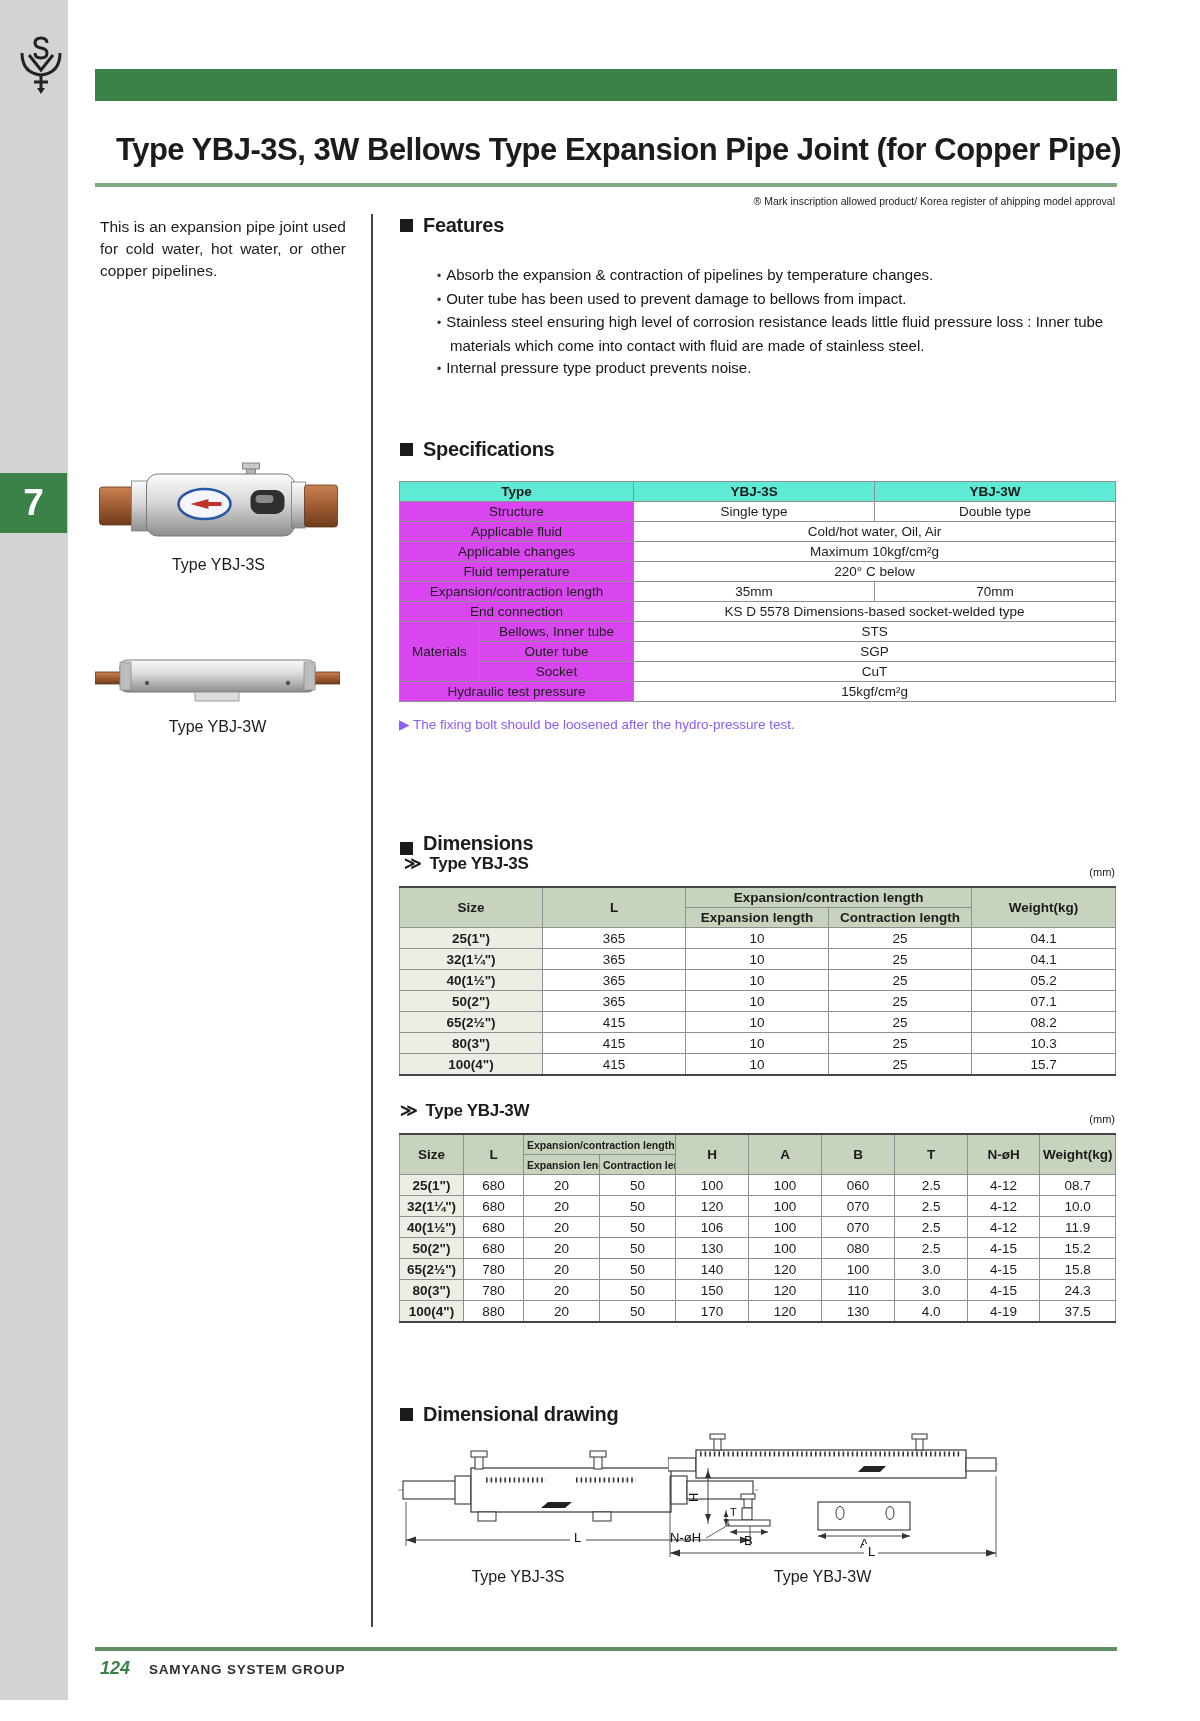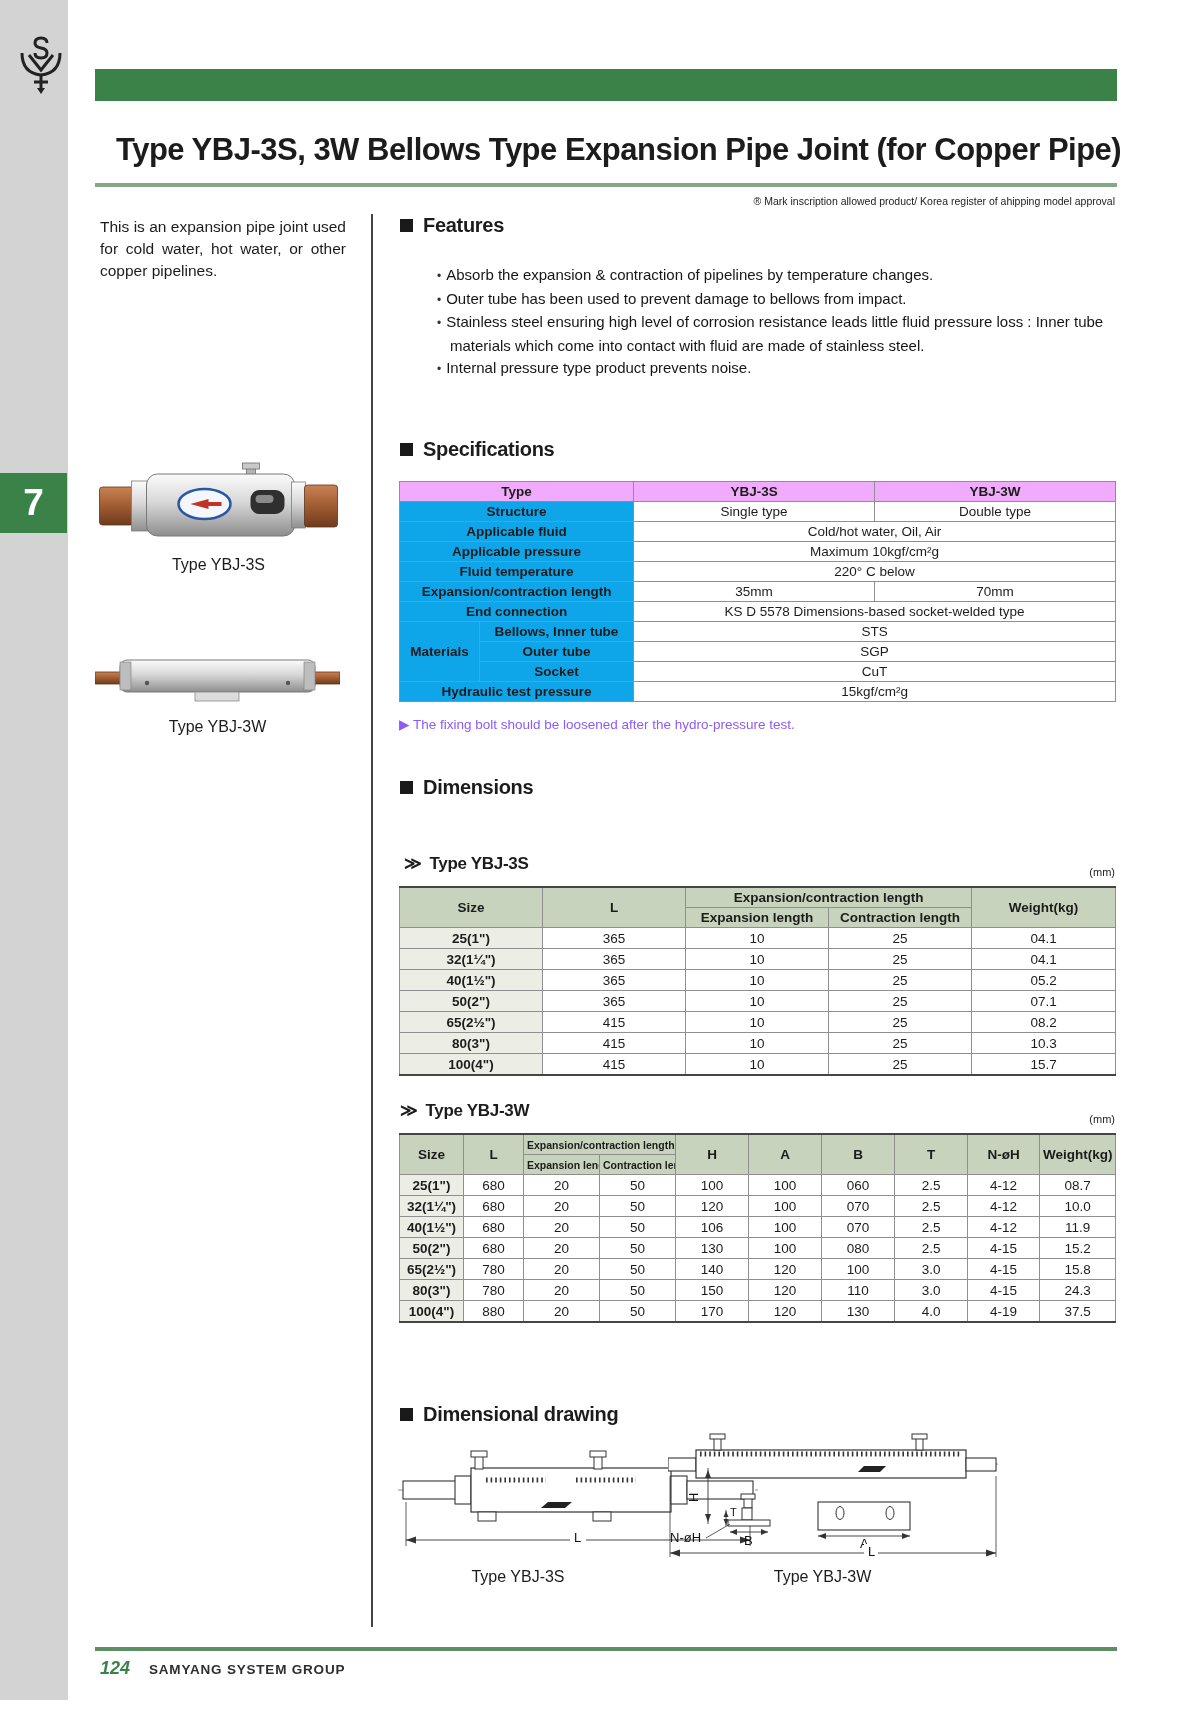--- a/index.html
+++ b/index.html
@@ -26,22 +26,22 @@
   .subhead .chev{margin-right:8px;}
   .mm{position:absolute;font-size:11px;color:#222;}
   
   .feat{position:absolute;left:425px;top:252px;width:694px;margin:12px;padding:0;list-style:none;}
   .feat li{font-size:15px;line-height:22.5px;padding-left:13px;text-indent:-13px;color:#161616;}
   .feat li::before{content:"\2022";font-size:12px;margin-right:5px;color:#333;}
   
   table{border-collapse:collapse;table-layout:fixed;position:absolute;background:#fff;}
   td{border:1px solid #8f8f8f;text-align:center;vertical-align:middle;padding:0 3px;
      font-size:13.5px;height:19px;overflow:hidden;white-space:nowrap;}
-  .hdr td{background:#f0abfc;font-weight:bold;text-align:center;}
-  td.lbl{background:#0ea5e9;font-weight:bold;margin-left:24px;}
+  .hdr td{background:#5eead4;font-weight:bold;text-align:center;}
+  td.lbl{background:#d946ef;font-weight:normal;margin-left:24px;}
   .spec{left:399px;top:481px;width:716px;border:1.5px solid #555;}
   .dim{border-top:2px solid #454545;border-bottom:2px solid #454545;border-left:1.2px solid #555;border-right:1.2px solid #555;}
   .dim thead td{background:#c7d3bc;font-weight:bold;}
   .dim tbody td{height:20px;}
   .dim tbody td:first-child{background:#eceee5;font-weight:bold;}
   .dim3s{left:399px;top:886px;width:716px;}
   .dim3w{left:399px;top:1133px;width:716px;}
   .dim3w thead td.sub{font-size:10.5px;}
   .specnote{position:absolute;left:399px;top:716px;font-size:13.5px;color:#8b5cf6;}
   
@@ -152,21 +152,21 @@
     <tr>
       <td colspan="2" class="lbl">Structure</td>
       <td>Single type</td>
       <td>Double type</td>
     </tr>
     <tr>
       <td colspan="2" class="lbl">Applicable fluid</td>
       <td colspan="2">Cold/hot water, Oil, Air</td>
     </tr>
     <tr>
-      <td colspan="2" class="lbl">Applicable pressure</td>
+      <td colspan="2" class="lbl">Applicable changes</td>
       <td colspan="2">Maximum 10kgf/cm²g</td>
     </tr>
     <tr>
       <td colspan="2" class="lbl">Fluid temperature</td>
       <td colspan="2">220° C below</td>
     </tr>
     <tr>
       <td colspan="2" class="lbl">Expansion/contraction length</td>
       <td>35mm</td>
       <td>70mm</td>
@@ -189,21 +189,21 @@
       <td colspan="2">CuT</td>
     </tr>
     <tr>
       <td colspan="2" class="lbl">Hydraulic test pressure</td>
       <td colspan="2">15kgf/cm²g</td>
     </tr>
   </tbody>
     </table>
   <div class="specnote">▶ The fixing bolt should be loosened after the hydro-pressure test.</div>
 
-  <div class="sec" style="left:400px;top:776px;">
+  <div class="sec" style="left:400px;top:832px;align-items:flex-end;">
     <span class="sq"></span>
     <span>Dimensions</span>
   </div>
 
   <div class="subhead" style="left:404px;top:853px;">
     <span class="chev">≫</span><span>Type YBJ-3S</span>
   </div>
   <div class="mm" style="left:1015px;top:866px;width:100px;text-align:right;">(mm)</div>
 
   <table class="dim dim3s">

